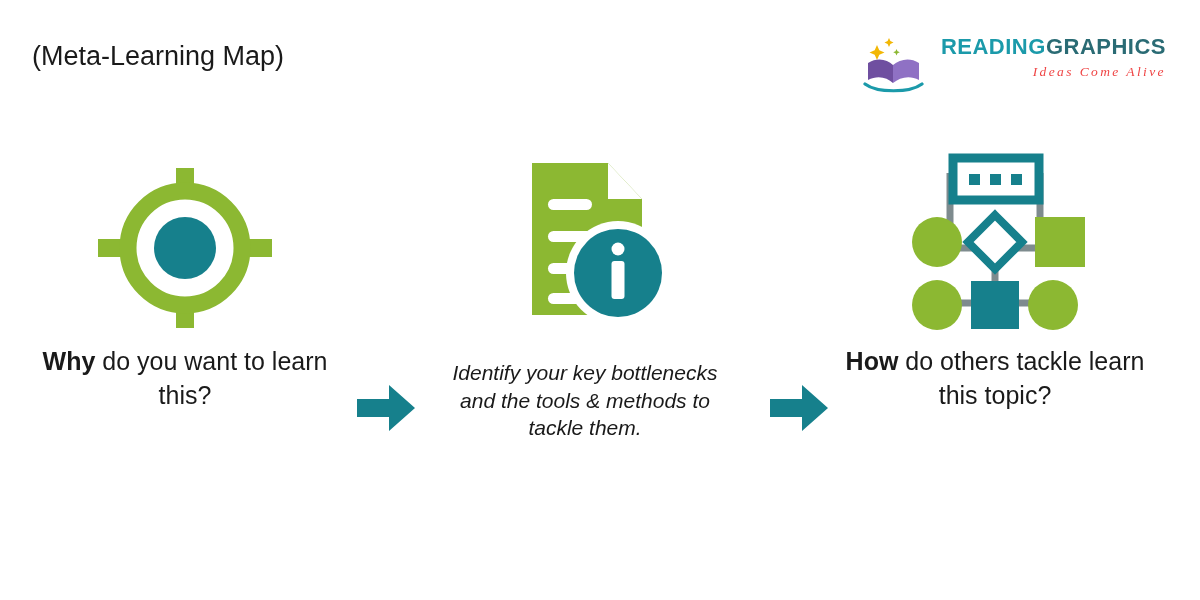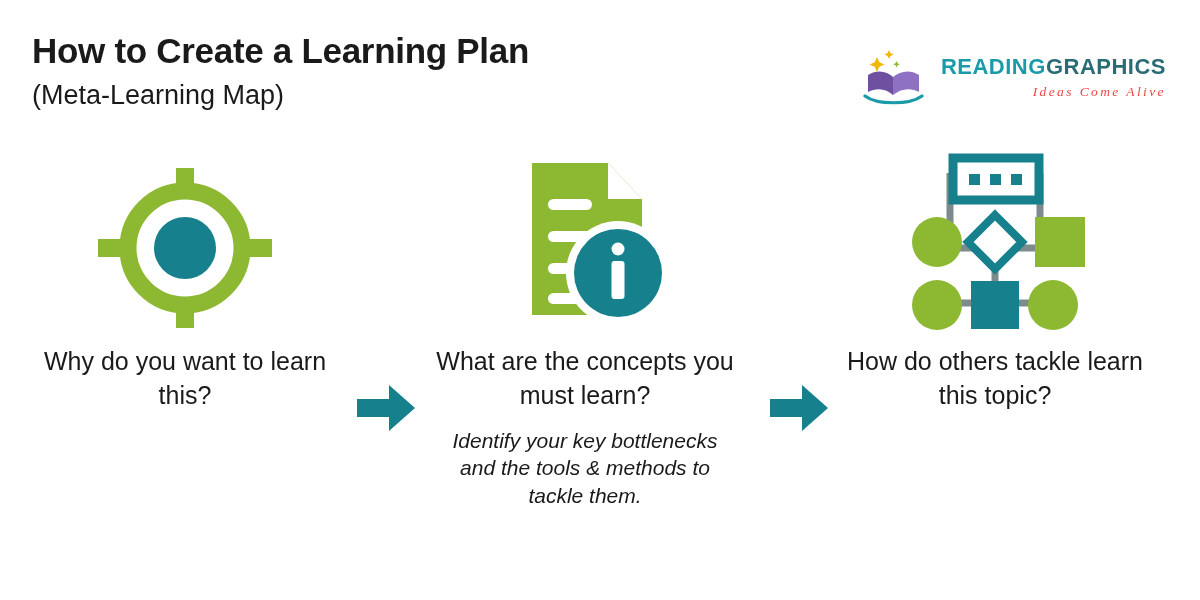--- a/index.html
+++ b/index.html
@@ -39,24 +39,24 @@
     font-size: 27px;
     color: #1a1a1a;
     line-height: 1.2;
     margin: 8px 0 0 0;
     font-weight: normal;
   }
 
   
   .logo {
     position: absolute;
-    top: 48px;
+    top: 36px;
     right: 34px;
     display: flex;
-    align-items: center;
+    align-items: flex-start;
     gap: 16px;
   }
   .logo-mark {
     width: 62px;
     height: 58px;
     position: relative;
     flex: 0 0 auto;
   }
   .logo-text {
     display: flex;
@@ -107,21 +107,21 @@
     justify-content: center;
   }
 
   .step-heading {
     font-size: 25px;
     color: #1a1a1a;
     line-height: 1.35;
     margin: 0 auto;
     width: 300px;
   }
-  .step-heading b { font-weight: normal; }
+  .step-heading b { font-weight: bold; }
 
   .step-note {
     margin: 14px auto 0 auto;
     width: 305px;
     font-size: 21px;
     font-style: italic;
     color: #1a1a1a;
     line-height: 1.32;
   }
 
@@ -136,21 +136,20 @@
   .arrow-2 { left: 768px; }
 
   svg { display: block; }
 </style>
 </head>
 <body>
 
 <div class="page">
 
   <div class="header">
-    <h1 class="title">How to Create a Learning Plan</h1>
     <h2 class="subtitle">(Meta-Learning Map)</h2>
   </div>
 
   <div class="logo">
     <div class="logo-mark">
       <svg width="62" height="58" viewBox="0 0 62 58">
 
         <path d="M14 9 l2.3 5.2 5.2 2.3 -5.2 2.3 -2.3 5.2 -2.3 -5.2 -5.2 -2.3 5.2 -2.3 z" fill="#f2b705"></path>
         <path d="M26 2 l1.4 3.1 3.1 1.4 -3.1 1.4 -1.4 3.1 -1.4 -3.1 -3.1 -1.4 3.1 -1.4 z" fill="#f2b705"></path>
         <path d="M33.5 13 l1 2.3 2.3 1 -2.3 1 -1 2.3 -1 -2.3 -2.3 -1 2.3 -1 z" fill="#8cb832"></path>
@@ -207,23 +206,20 @@
           <rect x="58" y="76" width="44" height="11" rx="5.5" fill="#ffffff"></rect>
           <rect x="58" y="108" width="44" height="11" rx="5.5" fill="#ffffff"></rect>
           <rect x="58" y="138" width="44" height="11" rx="5.5" fill="#ffffff"></rect>
 
           <circle cx="128" cy="118" r="52" fill="#ffffff"></circle>
           <circle cx="128" cy="118" r="44" fill="#16808c"></circle>
           <circle cx="128" cy="94" r="6.5" fill="#ffffff"></circle>
           <rect x="121.5" y="106" width="13" height="38" rx="3" fill="#ffffff"></rect>
         </svg>
       </div>
-      <div class="step-heading">
-        <b>What</b><span> are the concepts you must learn?</span>
-      </div>
       <div class="step-note">Identify your key bottlenecks and the  tools &amp; methods to tackle them.</div>
     </div>
 
     <div class="arrow arrow-2">
       <svg width="62" height="56" viewBox="0 0 62 56">
         <path d="M2 19 H34 V5 L60 28 L34 51 V37 H2 Z" fill="#16808c"></path>
       </svg>
     </div>
 
     <div class="step step-3">

